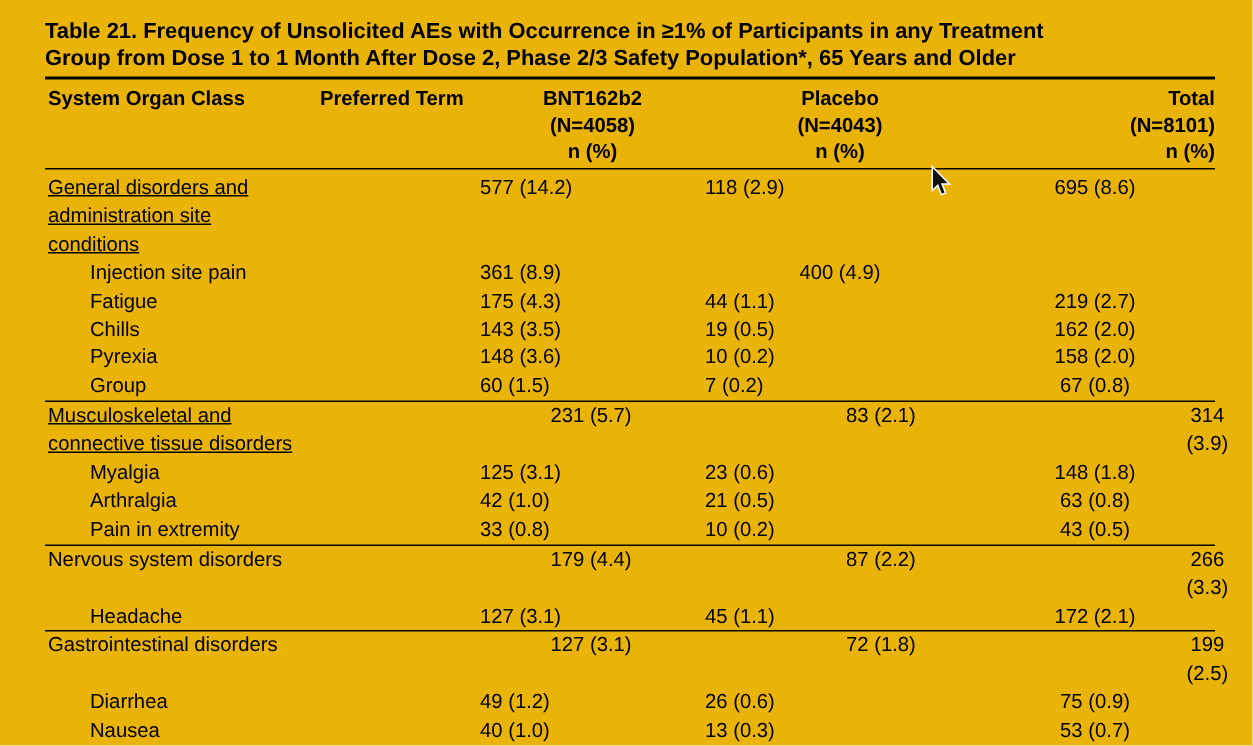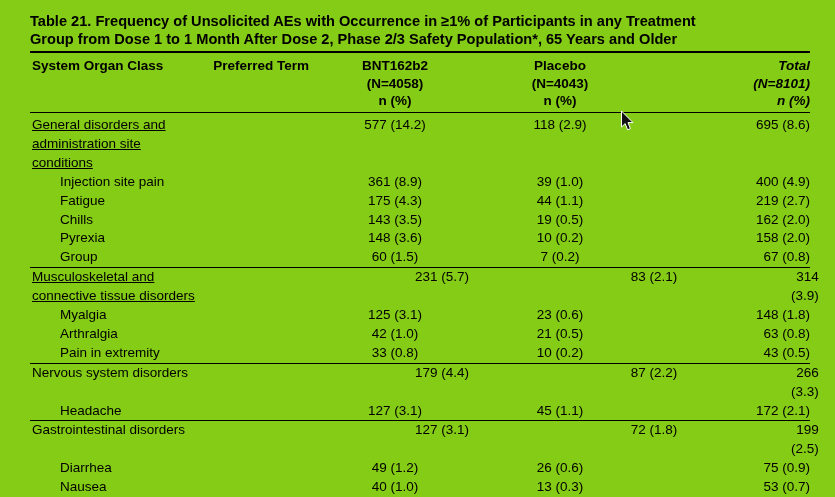--- a/index.html
+++ b/index.html
@@ -5,21 +5,21 @@
   * { margin: 0; padding: 0; box-sizing: border-box; }
   html, body { background: #ffffff; }
   body {
     font-family: "Liberation Sans", sans-serif;
     color: #000000;
   }
   .page {
     position: relative;
     width: 835px;
     height: 497px;
-    background: #84cc16;
+    background: #eab308;
     overflow: hidden;
     padding: 13px 25px 0 30px;
   }
   .title {
     font-weight: bold;
     font-size: 14.6px;
     line-height: 17.6px;
     border-bottom: 2.5px solid #000;
     padding-bottom: 3px;
   }
@@ -29,21 +29,21 @@
     grid-template-columns: 290px 150px 180px 1fr;
   }
   .thead {
     font-weight: bold;
     font-size: 13.5px;
     line-height: 17.6px;
     padding: 4px 0 2px 0;
     border-bottom: 1.5px solid #000;
   }
   .hcol.c { text-align: center; }
-  .hcol.r { text-align: right; font-style: italic; }
+  .hcol.r { text-align: right; }
   .label-head {
     display: flex;
     flex-direction: row;
     justify-content: flex-start;
     padding-left: 2px;
     gap: 36px;
   }
   .label-head .pt-line { padding-left: 14px; }
   .tbody {
     font-size: 13.5px;
@@ -57,22 +57,22 @@
   }
   .row.divider { border-top: 1.5px solid #000; gap: 47px; }
   .row .label { padding-left: 2px; }
   .row.pt .label { padding-left: 30px; }
   .row .label .wrap {
     display: inline-block;
     max-width: 163px;
     vertical-align: top;
     text-decoration: underline;
   }
-  .cell-c { text-align: center; }
-  .cell-r { text-align: right; }
+  .cell-c { }
+  .cell-r { text-align: center; }
   .source {
     font-size: 11px;
     line-height: 14px;
     padding-top: 3px;
   }
   .cursor {
     position: absolute;
     left: 620px;
     top: 110px;
   }
@@ -112,21 +112,20 @@
   <div class="tbody">
       <div class="row">
         <div class="label"><span class="wrap">General disorders and administration site conditions</span></div>
         <div class="cell-c">577 (14.2)</div>
         <div class="cell-c">118 (2.9)</div>
         <div class="cell-r">695 (8.6)</div>
       </div>
       <div class="row pt">
         <div class="label"><span>Injection site pain</span></div>
         <div class="cell-c">361 (8.9)</div>
-        <div class="cell-c">39 (1.0)</div>
         <div class="cell-r">400 (4.9)</div>
       </div>
       <div class="row pt">
         <div class="label"><span>Fatigue</span></div>
         <div class="cell-c">175 (4.3)</div>
         <div class="cell-c">44 (1.1)</div>
         <div class="cell-r">219 (2.7)</div>
       </div>
       <div class="row pt">
         <div class="label"><span>Chills</span></div>

